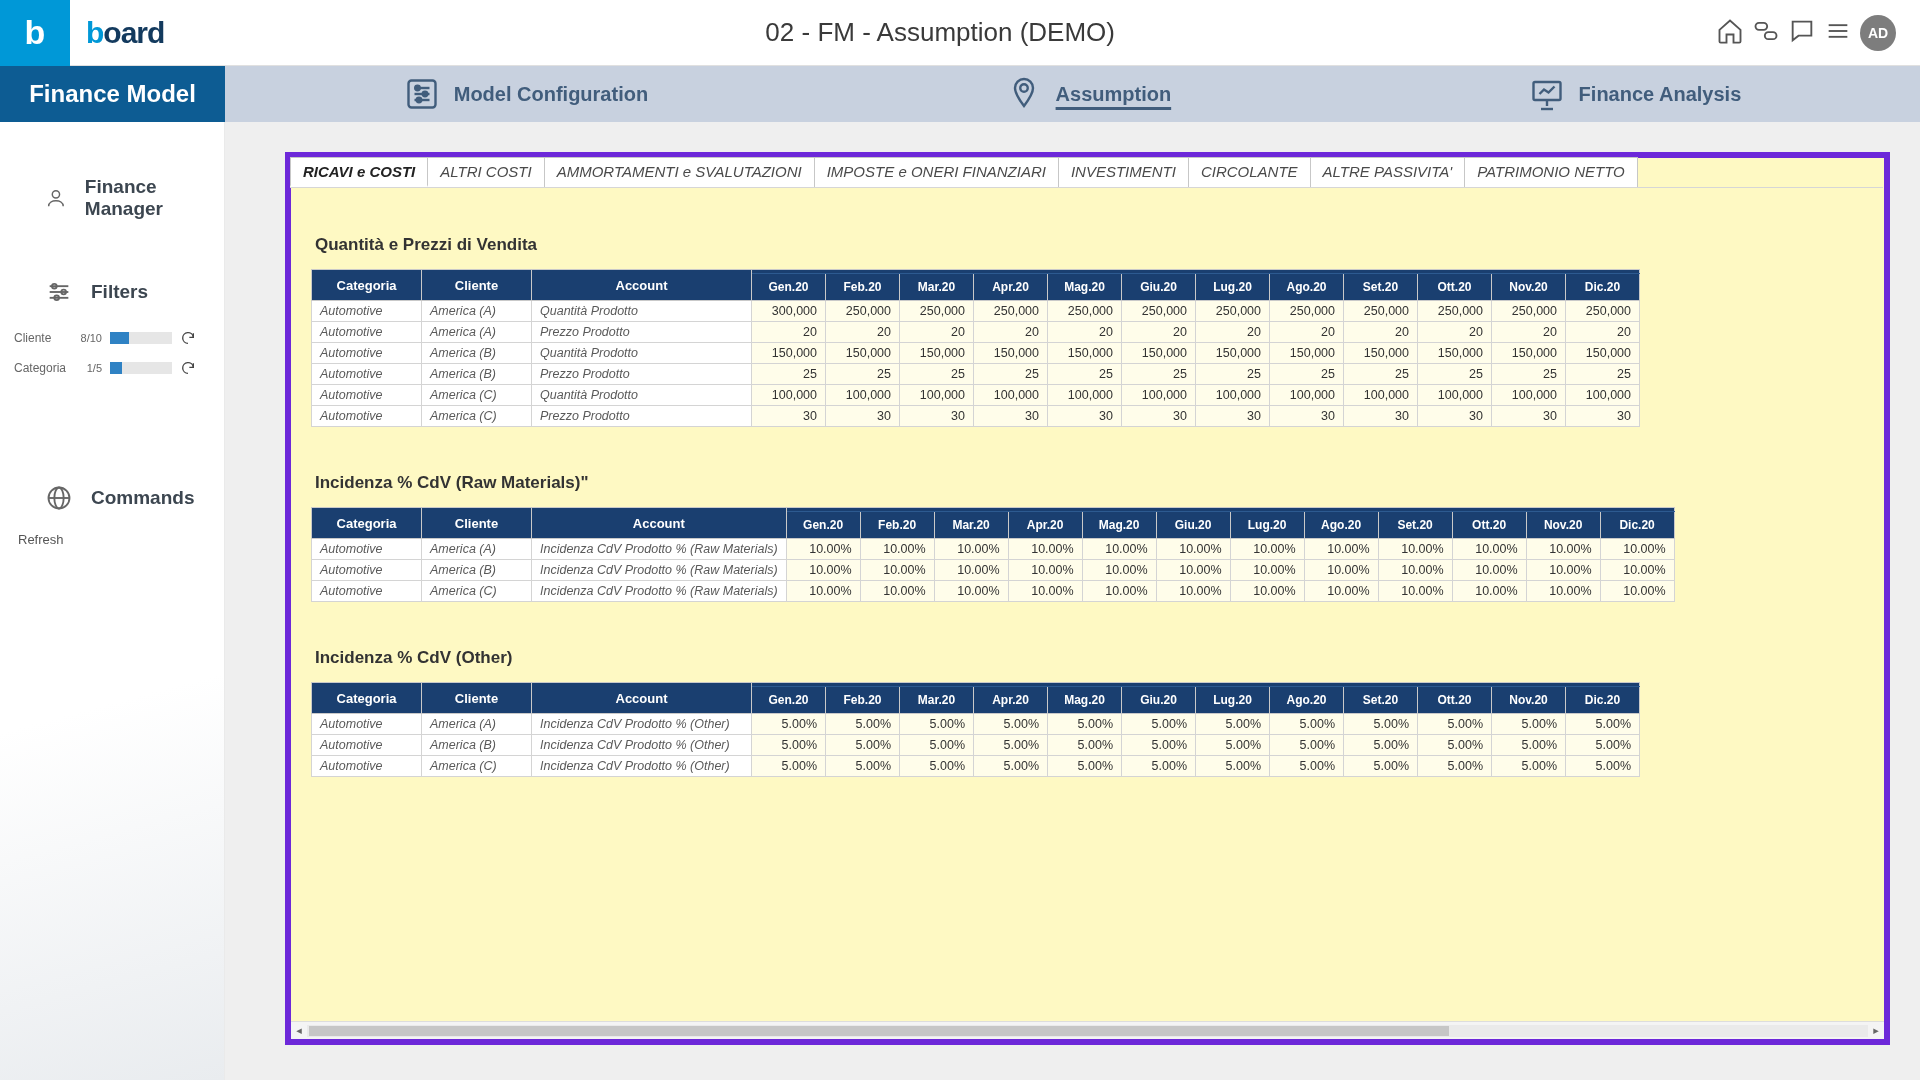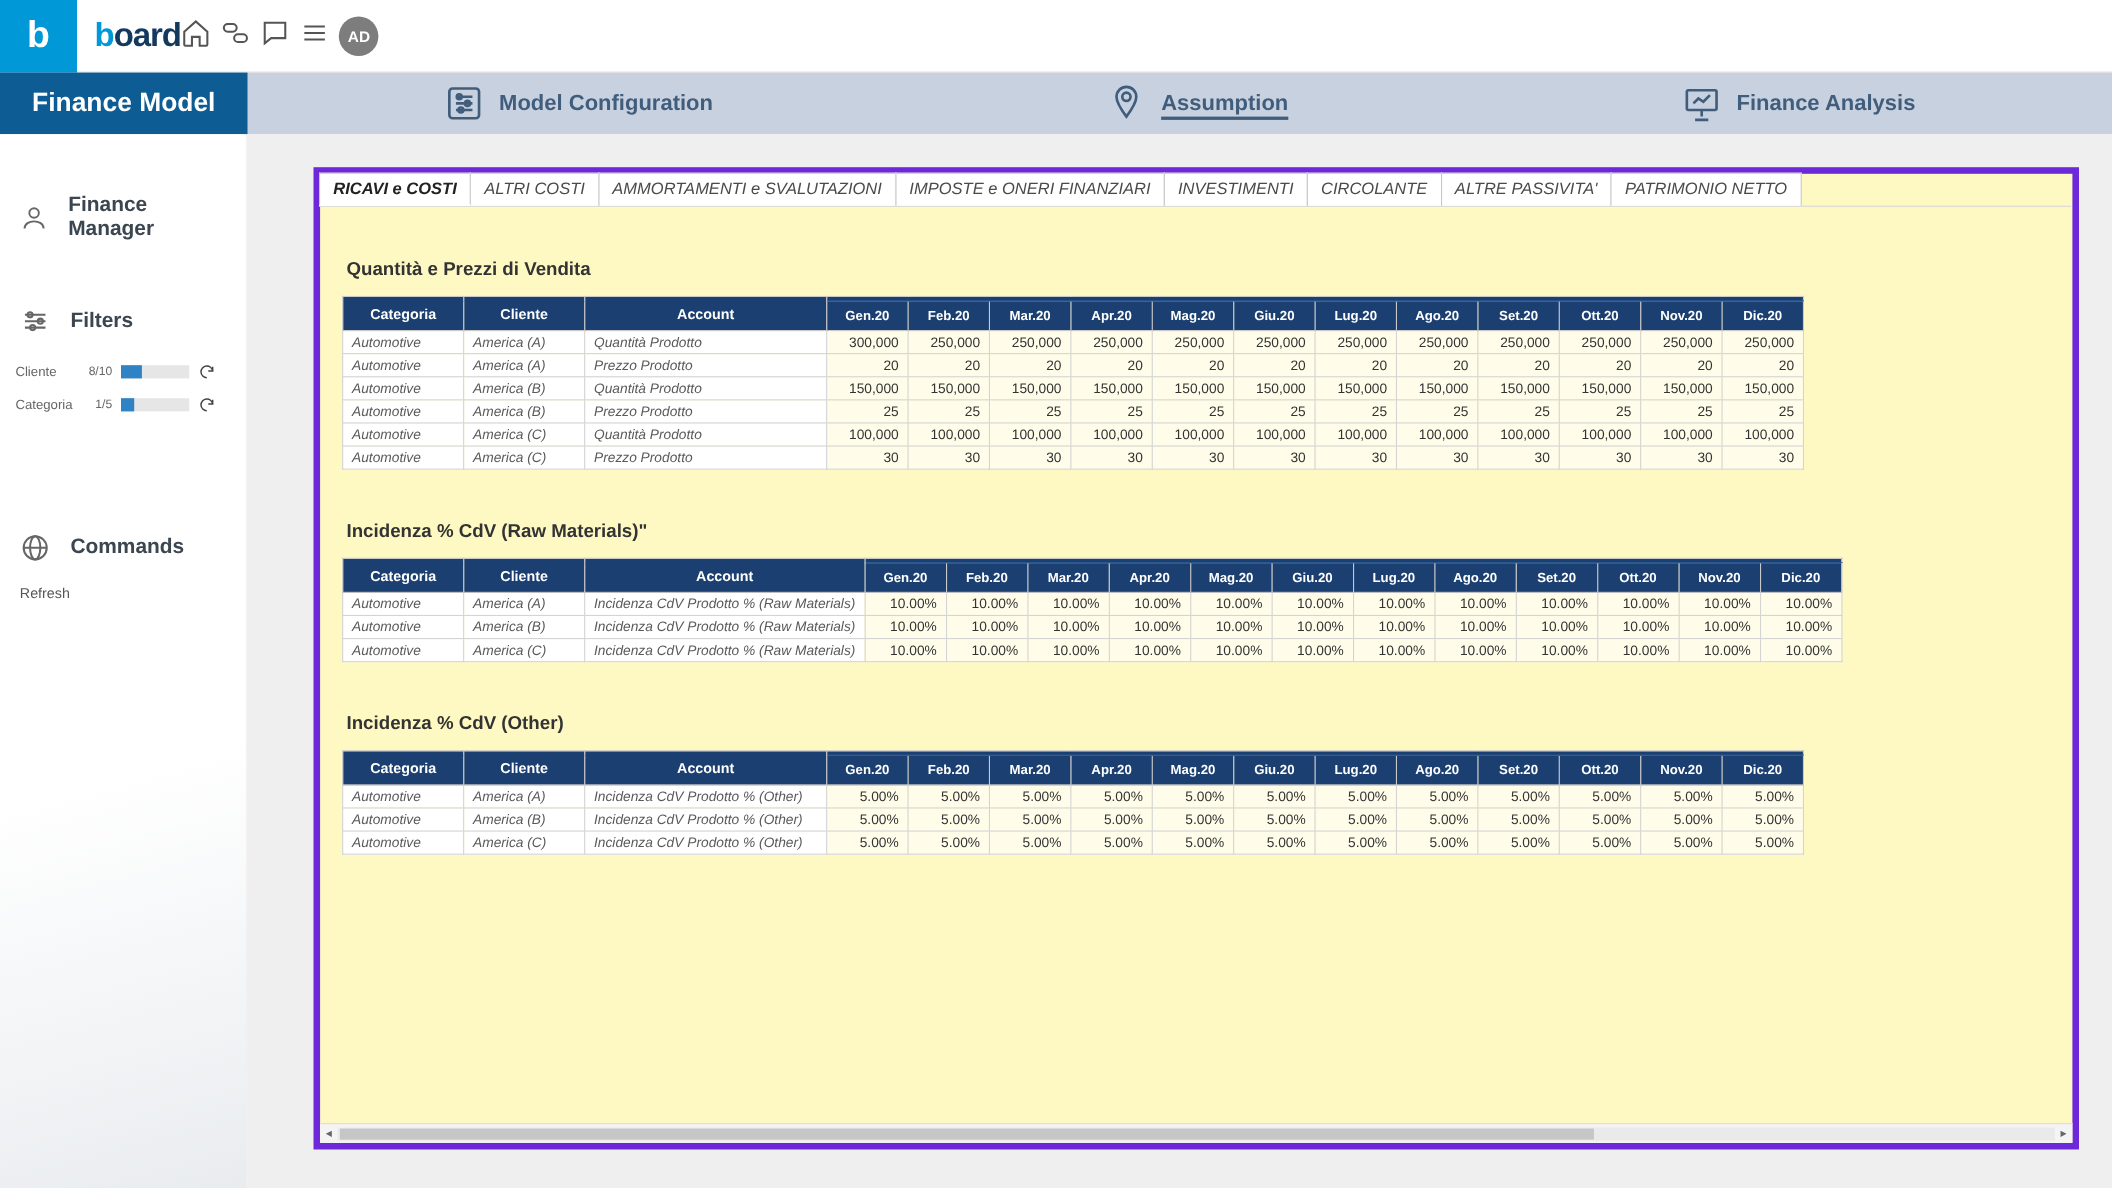--- a/index.html
+++ b/index.html
@@ -17,21 +17,21 @@
   
   .navrow { height: 56px; display: flex; align-items: stretch; background: #c8d1df; }
   .nav-left-label { width: 225px; background: #0d5c93; color: #fff; display: flex; align-items:center; justify-content:center; font-size: 24px; font-weight:600;}
   .nav-tabs { flex:1; display:flex; align-items:center; justify-content:space-around; }
   .nav-tab { display:flex; align-items:center; gap:14px; color:#415d7c; font-size:20px; font-weight:600; cursor:pointer;}
   .nav-tab.active { text-decoration: underline; text-underline-offset:6px; text-decoration-thickness:3px;}
   .nav-tab svg { width:36px; height:36px; stroke:#415d7c; fill:none; stroke-width:1.6;}
   
   .layout { display:flex; height: calc(1080px - 66px - 56px); }
   .sidebar { width:225px; background:linear-gradient(165deg,#ffffff 60%, #e9ecef 100%); border-right:1px solid #eaeaea; padding-top:40px; position:relative;}
-  .side-section { display:flex; align-items:center; gap:18px; padding:14px 18px; color:#3c4650; font-size:19px; font-weight:600;}
+  .side-section { display:flex; align-items:center; gap:18px; padding:14px 18px; color:#3c4650; font-size:19px; font-weight:600;margin-left:27px;}
   .side-section svg { width:28px; height:28px; stroke:#666; fill:none; stroke-width:1.6;}
   .filter-block { padding:10px 14px 10px 14px; }
   .filter-row { display:flex; align-items:center; gap:8px; margin-bottom:14px; font-size:12px; color:#666;}
   .filter-row .lbl { width:52px;}
   .filter-row .cnt { width:28px; text-align:right; font-size:11px;}
   .bar { width:62px; height:12px; background:#e6e6e6; position:relative;}
   .bar-fill { position:absolute; left:0; top:0; bottom:0; background:#2f82c4;}
   .redo { width:16px; height:16px;}
   .redo svg{width:16px;height:16px; stroke:#444; fill:none;}
   .cmd-link { font-size:13px; color:#555; padding-left:18px; margin-top:6px;}
@@ -60,20 +60,21 @@
 </head>
 <body>
 
 <div class="topbar">
   <div class="logo-box">
     <span class="logo-b">b</span>
   </div>
   <div class="logo-text">
     <span class="accent">b</span><span>oard</span>
   </div>
+  <div class="top-title">02 - FM - Assumption (DEMO)</div>
   <div class="top-icons">
     <span><svg viewBox="0 0 24 24">
           <path d="M3 11l9-8 9 8v10a1 1 0 0 1-1 1h-5v-7h-6v7H4a1 1 0 0 1-1-1z"></path>
         </svg></span>
     <span><svg viewBox="0 0 24 24">
           <rect x="3" y="5" width="10" height="6" rx="3"></rect>
           <rect x="11" y="13" width="10" height="6" rx="3"></rect>
         </svg></span>
     <span><svg viewBox="0 0 24 24">
           <path d="M4 4h16v12H9l-5 4z"></path>

